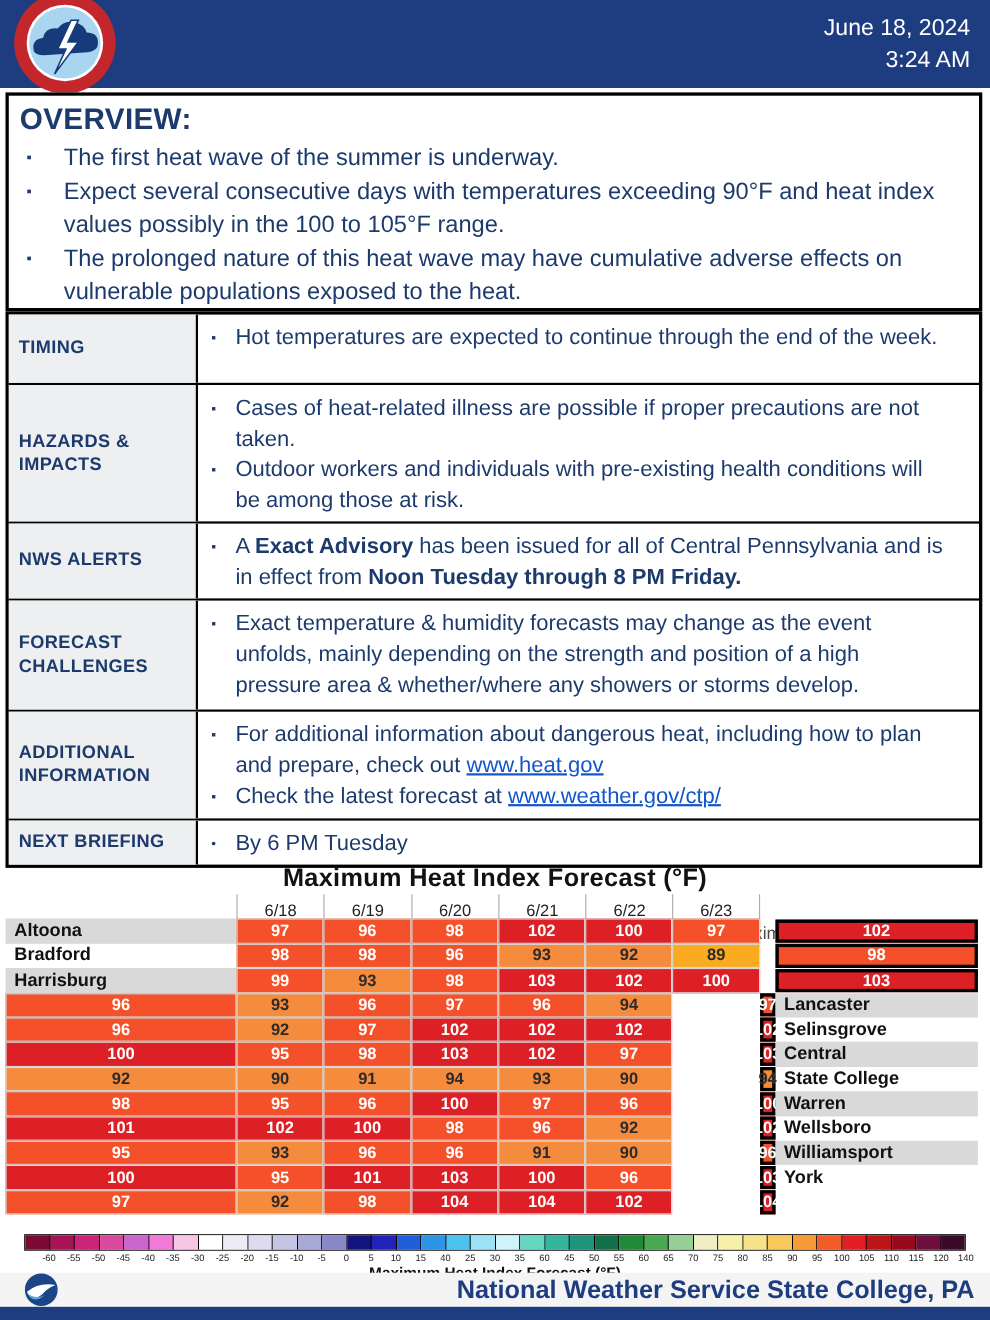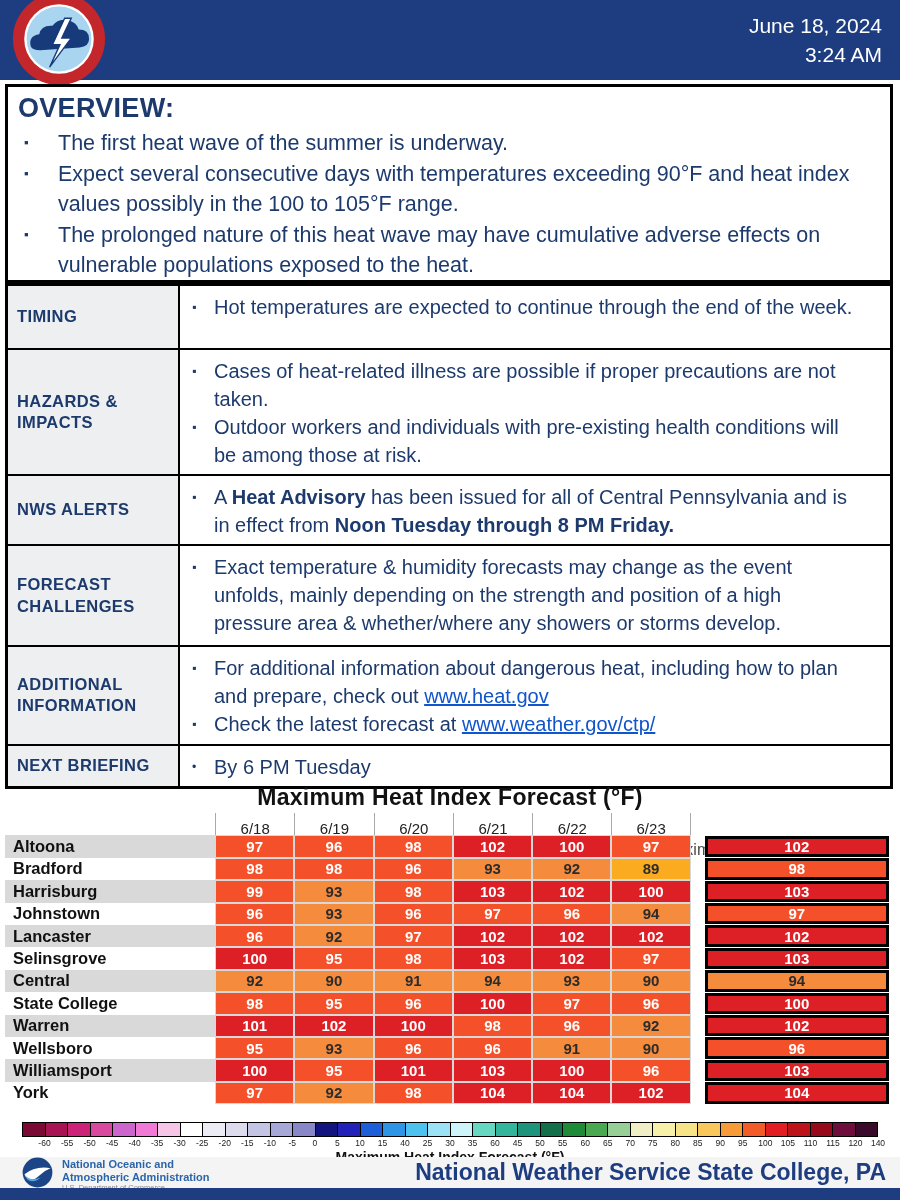--- a/index.html
+++ b/index.html
@@ -140,21 +140,21 @@
             </li>
           </ul>
         </div>
       </div>
       <div class="brow">
         <div class="blabel">NWS ALERTS</div>
         <div class="bcontent">
           <ul class="blist">
             <li class="bc-li">
               <span class="bullet">▪</span>
-              <span class="btxt"><span>A </span><b>Heat Advisory</b><span> has been issued for all of Central Pennsylvania and is in effect from </span><b>Noon Tuesday through 8 PM Friday.</b></span>
+              <span class="btxt"><span>A </span><b>Exact Advisory</b><span> has been issued for all of Central Pennsylvania and is in effect from </span><b>Noon Tuesday through 8 PM Friday.</b></span>
             </li>
           </ul>
         </div>
       </div>
       <div class="brow">
         <div class="blabel">FORECAST CHALLENGES</div>
         <div class="bcontent">
           <ul class="blist">
             <li class="bc-li">
               <span class="bullet">▪</span>
@@ -241,21 +241,20 @@
         <div class="hmax" style="background: rgb(244, 81, 42); color: rgb(255, 255, 255);">98</div>
         <div class="city alt">Harrisburg</div>
         <div class="hcell" style="background: rgb(244, 81, 42); color: rgb(255, 255, 255);">99</div>
         <div class="hcell" style="background: rgb(245, 139, 61); color: rgb(43, 43, 43);">93</div>
         <div class="hcell" style="background: rgb(244, 81, 42); color: rgb(255, 255, 255);">98</div>
         <div class="hcell" style="background: rgb(221, 31, 38); color: rgb(255, 255, 255);">103</div>
         <div class="hcell" style="background: rgb(221, 31, 38); color: rgb(255, 255, 255);">102</div>
         <div class="hcell" style="background: rgb(221, 31, 38); color: rgb(255, 255, 255);">100</div>
         <div></div>
         <div class="hmax" style="background: rgb(221, 31, 38); color: rgb(255, 255, 255);">103</div>
-        <div class="city">Johnstown</div>
         <div class="hcell" style="background: rgb(244, 81, 42); color: rgb(255, 255, 255);">96</div>
         <div class="hcell" style="background: rgb(245, 139, 61); color: rgb(43, 43, 43);">93</div>
         <div class="hcell" style="background: rgb(244, 81, 42); color: rgb(255, 255, 255);">96</div>
         <div class="hcell" style="background: rgb(244, 81, 42); color: rgb(255, 255, 255);">97</div>
         <div class="hcell" style="background: rgb(244, 81, 42); color: rgb(255, 255, 255);">96</div>
         <div class="hcell" style="background: rgb(245, 139, 61); color: rgb(43, 43, 43);">94</div>
         <div></div>
         <div class="hmax" style="background: rgb(244, 81, 42); color: rgb(255, 255, 255);">97</div>
         <div class="city alt">Lancaster</div>
         <div class="hcell" style="background: rgb(244, 81, 42); color: rgb(255, 255, 255);">96</div>
@@ -415,22 +414,17 @@
       </div>
     <div class="cbar-caption">Maximum Heat Index Forecast (°F)</div>
   </div>
 
   <div class="ftr">
     <svg class="noaa-logo" viewBox="0 0 100 100">
       <circle cx="50" cy="50" r="48" fill="#1b4587"></circle>
       <path d="M8 56 Q42 28 92 36 Q70 44 56 60 Q40 77 20 73 Q11 66 8 56 Z" fill="#ffffff"></path>
       <path d="M8 58 Q30 80 60 66 Q40 84 22 76 Q12 68 8 58 Z" fill="#5aa7dc"></path>
     </svg>
-    <div class="noaa-text">
-      <div>National Oceanic and</div>
-      <div>Atmospheric Administration</div>
-      <div class="noaa-doc">U.S. Department of Commerce</div>
-    </div>
     <div class="office">National Weather Service State College, PA</div>
   </div>
   <div class="bottom-bar"></div>
 
 </div>
 
 </body></html>

